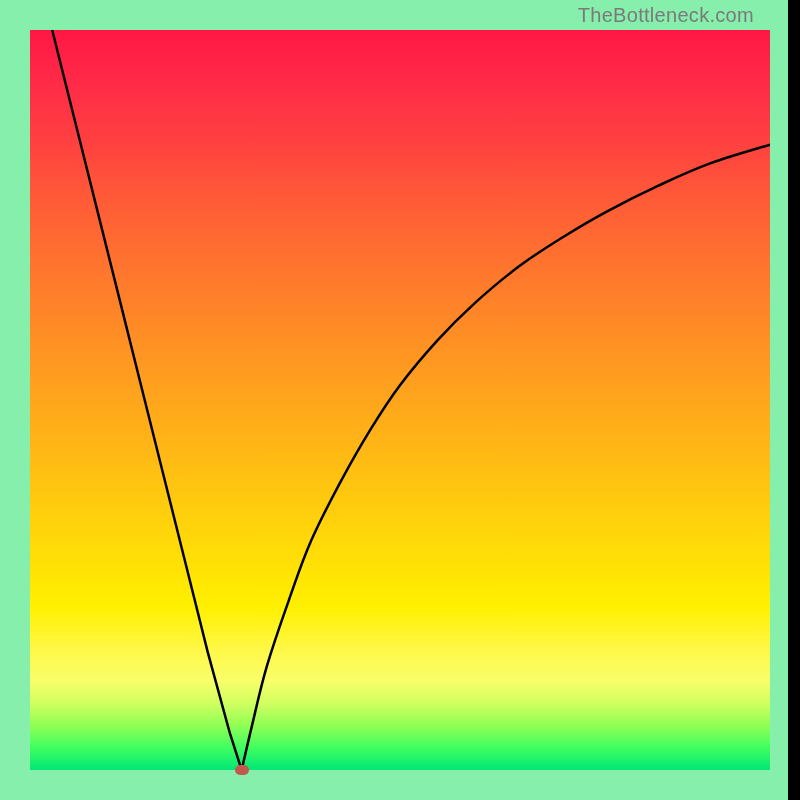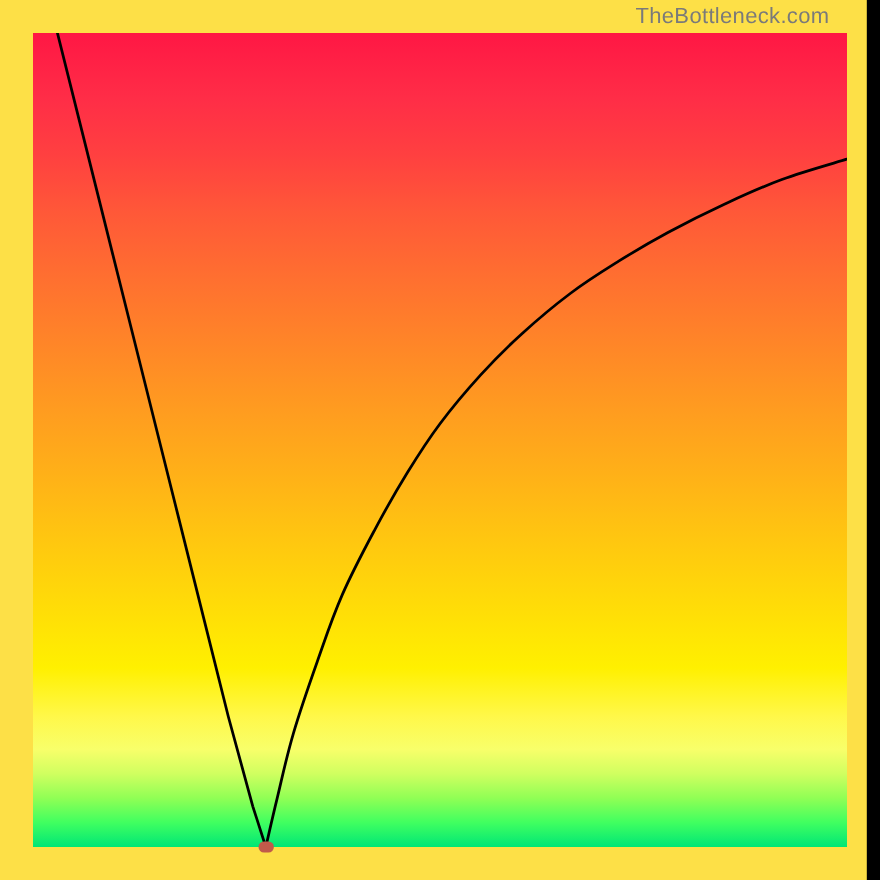--- a/index.html
+++ b/index.html
@@ -7,21 +7,21 @@
     padding: 0;
     width: 800px;
     height: 800px;
     overflow: hidden;
     font-family: Arial, Helvetica, sans-serif;
     background: #000;
   }
   .outer {
     width: 788px;
     height: 800px;
-    background: #fde047;
+    background: #86efac;
     position: relative;
   }
   .plot {
     position: absolute;
     left: 30px;
     top: 30px;
     width: 740px;
     height: 740px;
     
     background: linear-gradient(to bottom,

